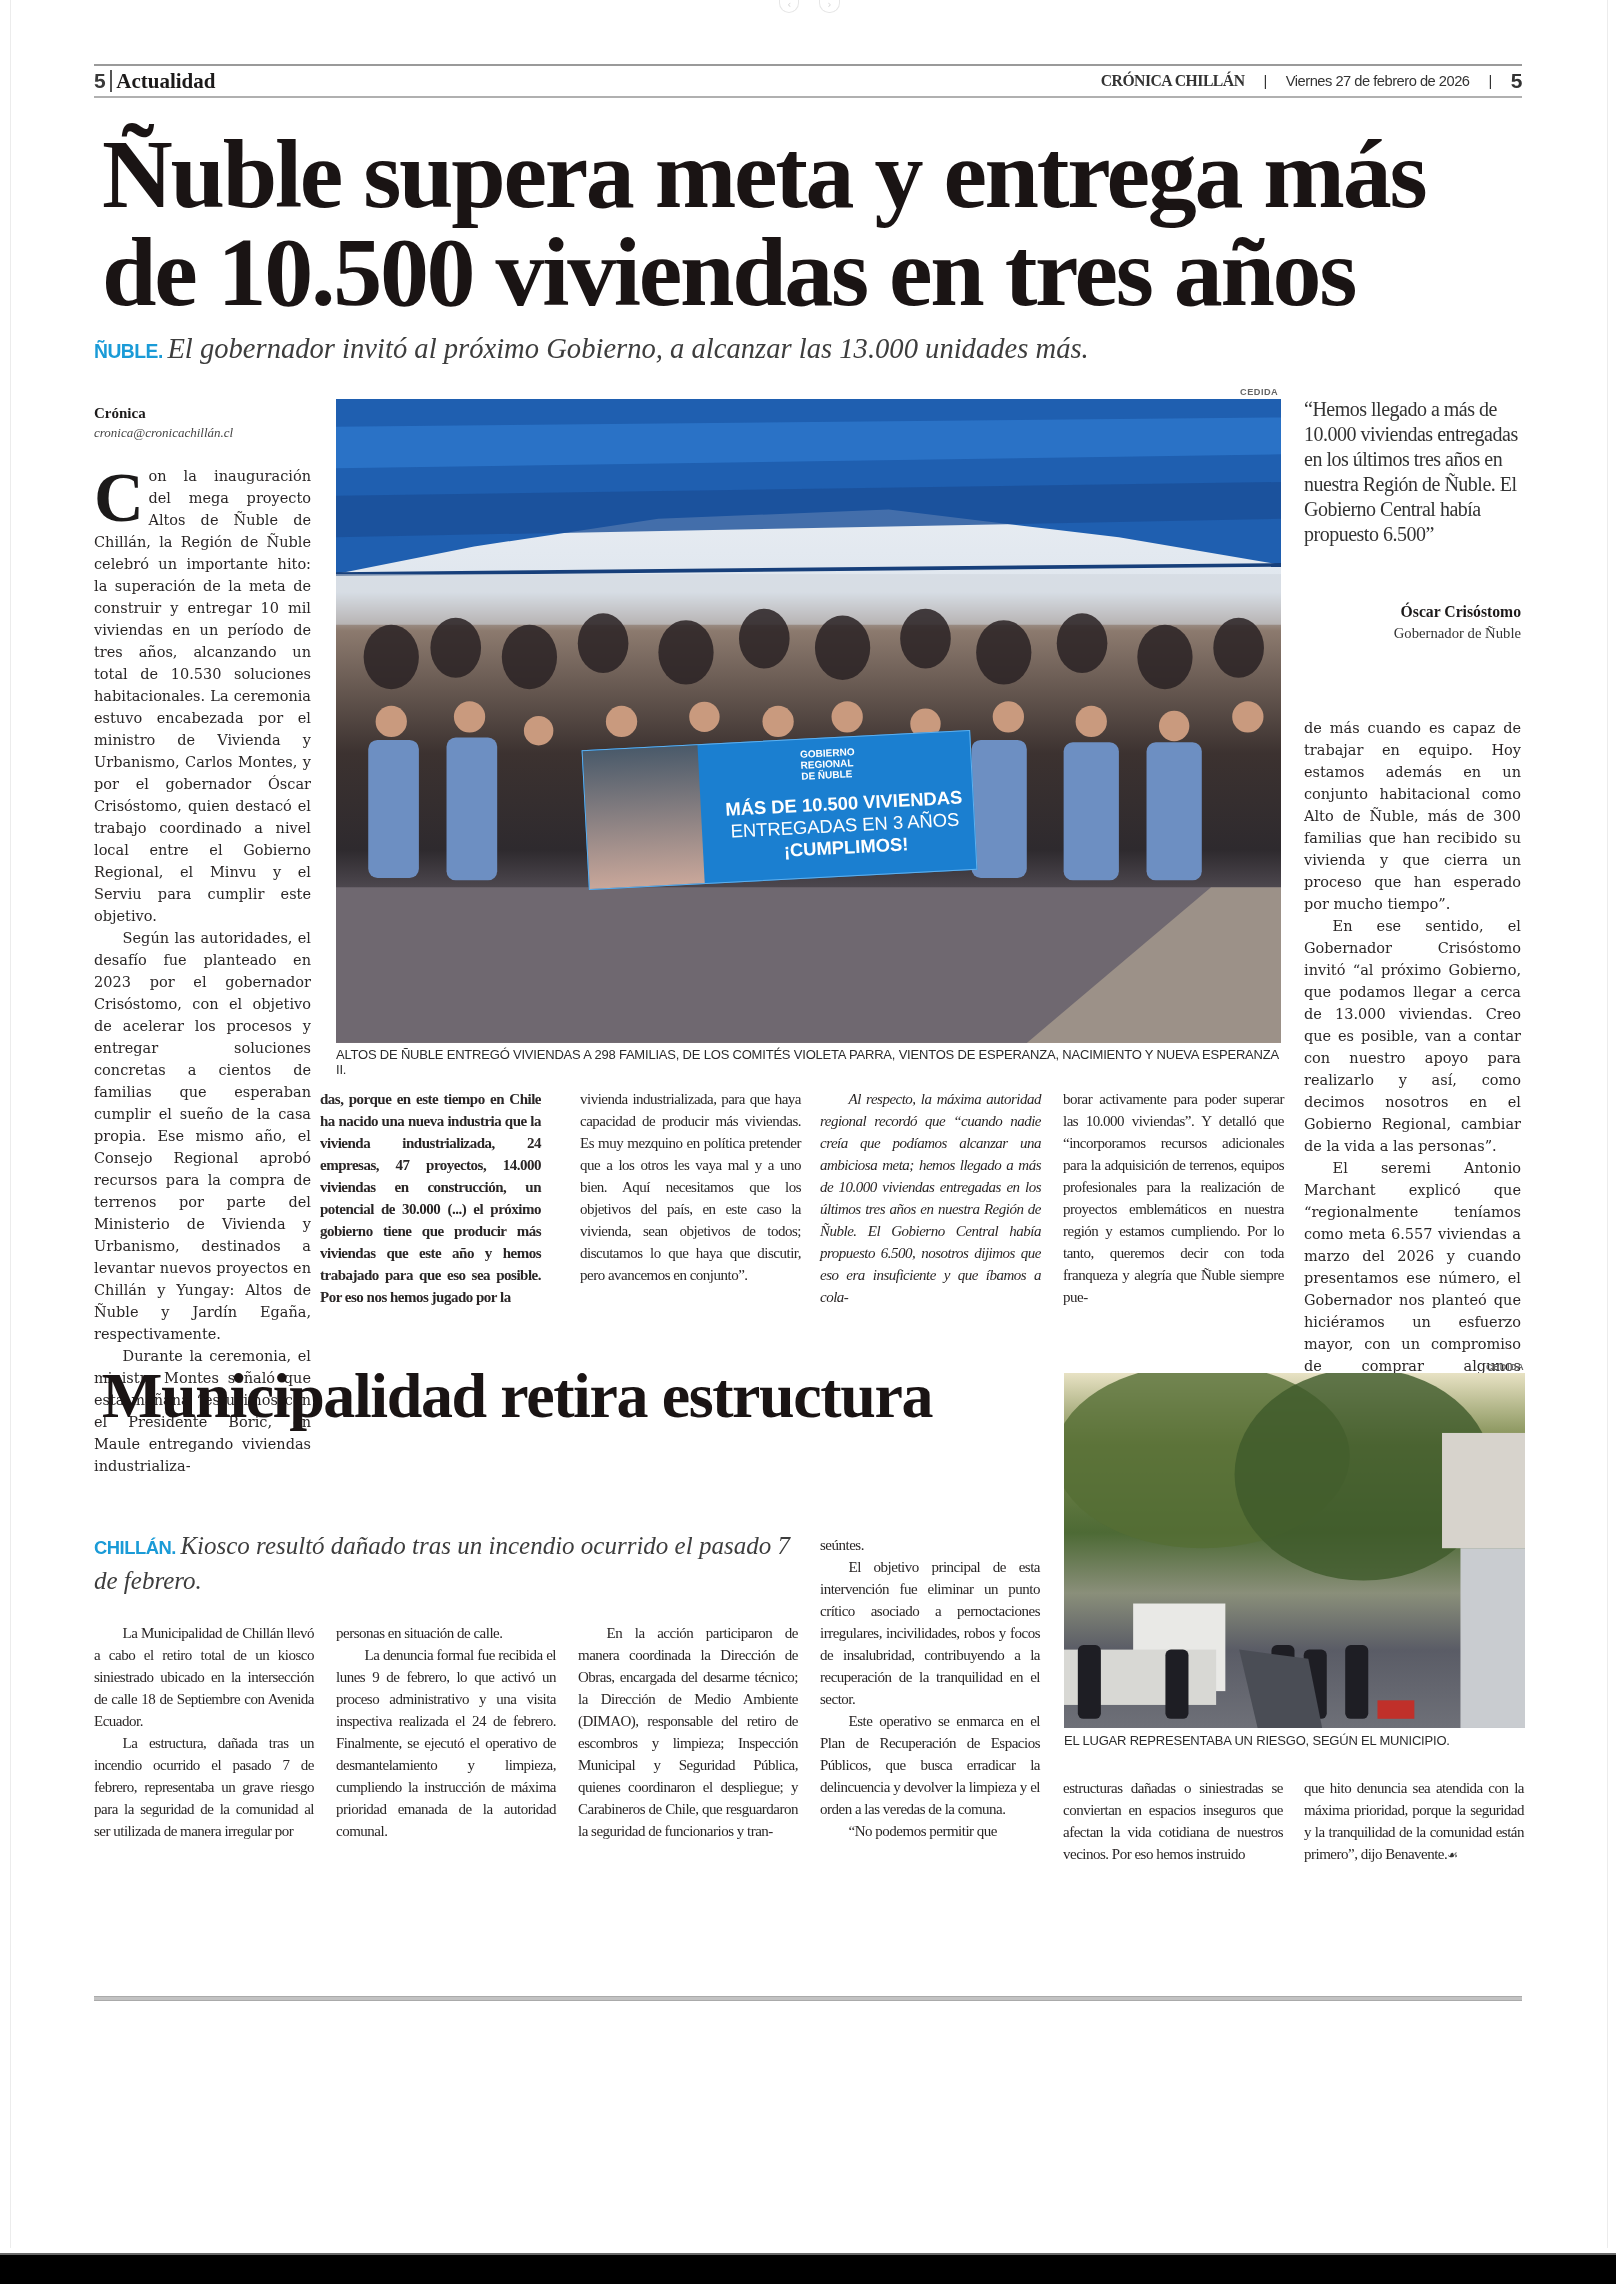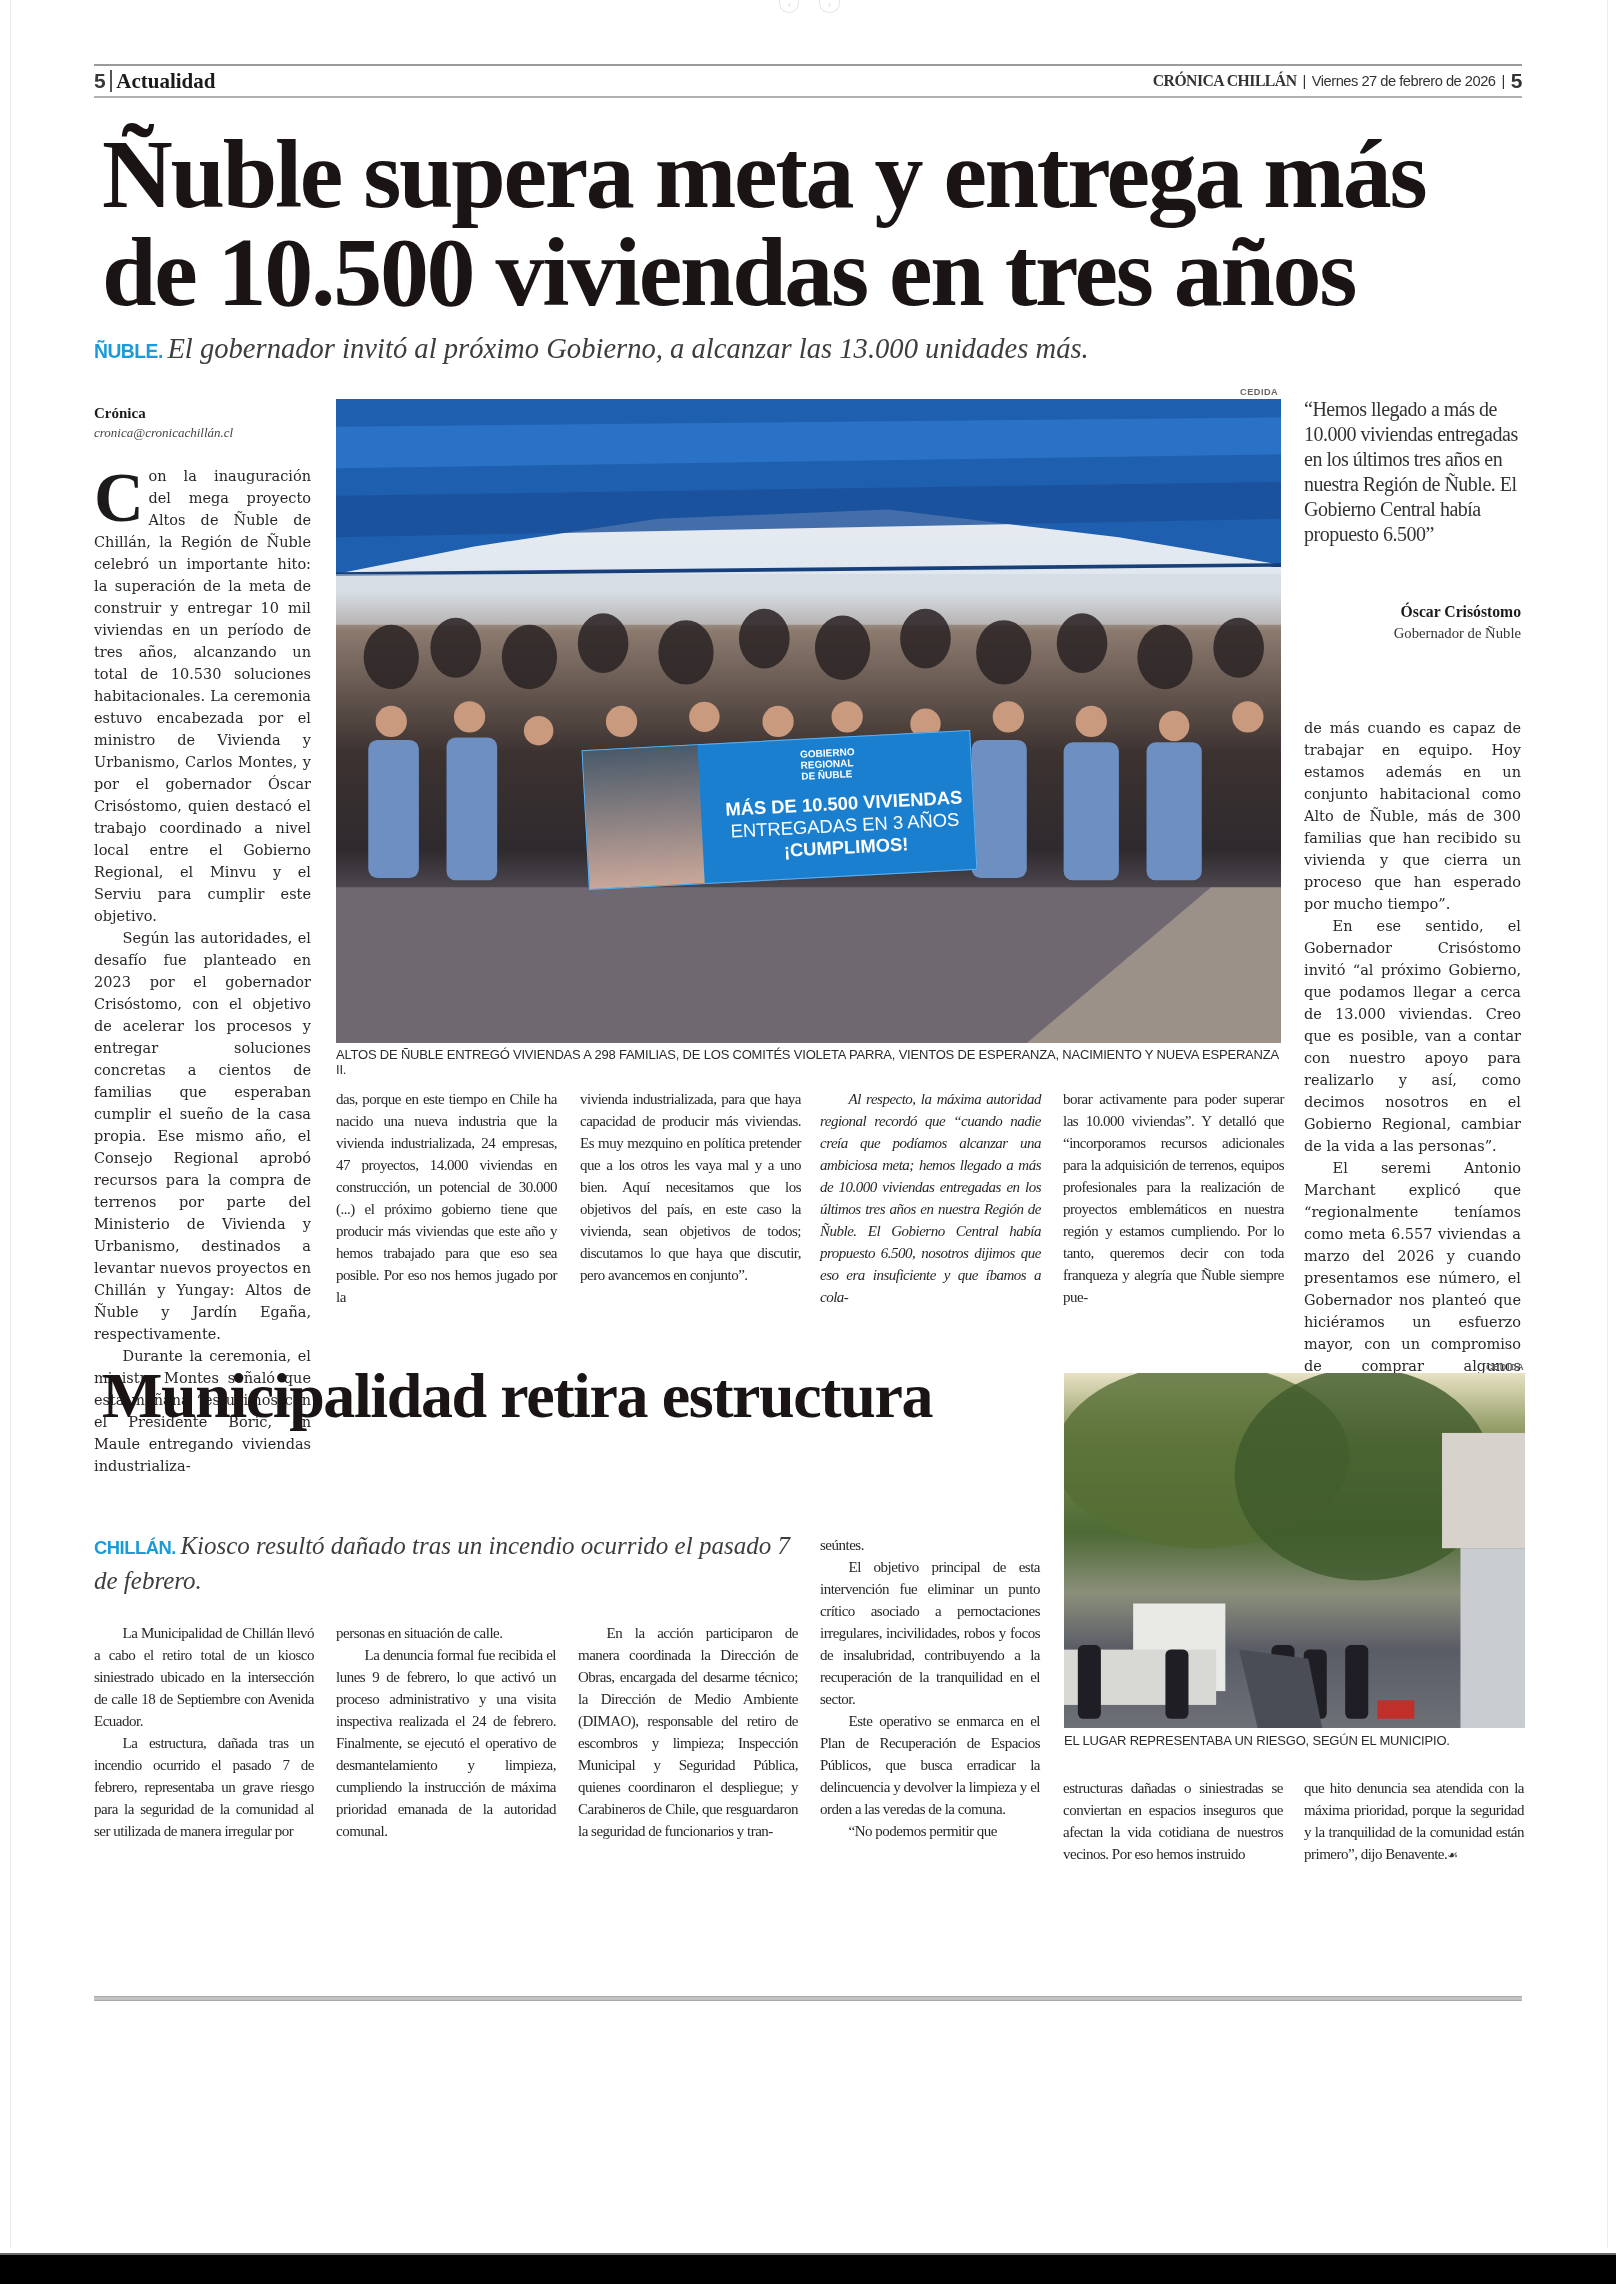--- a/index.html
+++ b/index.html
@@ -5,21 +5,21 @@
   html,body{margin:0;padding:0;background:#ffffff;}
   body{width:1616px;height:2284px;position:relative;overflow:hidden;font-family:"DejaVu Serif",serif;color:#1c1a1a;}
   .page-edge{position:absolute;left:10px;top:0;width:1596px;height:2248px;border-left:0.9px solid #ececec;border-right:0.9px solid #ececec;}
   .nav-arrows{position:absolute;top:0;left:779px;display:flex;gap:20px;}
   .nav-arrow{width:18.4px;height:12px;border:1.4px solid #e6e6e6;border-top:none;border-radius:0 0 10px 10px;color:#d5d5d5;font:10px "DejaVu Sans",sans-serif;text-align:center;line-height:9.2px;}
   .rule{position:absolute;left:94px;width:1428px;height:2.3px;background:#9a9a9a;}
   .folio{position:absolute;top:67px;left:94px;width:1428px;height:28px;display:flex;justify-content:space-between;align-items:center;}
   .folio-left{font:700 21px "Liberation Serif",serif;color:#1c1a1a;display:flex;align-items:center;gap:4.6px;}
   .folio-left .pg{font-family:"Liberation Sans",sans-serif;color:#3a3a3a;}
   .folio-left .bar{width:1.4px;height:22px;background:#555;}
-  .folio-right{font:14.7px "Liberation Sans",sans-serif;color:#333;display:flex;align-items:center;gap:6px;letter-spacing:-0.5px;}
+  .folio-right{font:14.7px "Liberation Sans",sans-serif;color:#333;display:flex;align-items:center;gap:19px;letter-spacing:-0.5px;}
   .folio-right .brand{font-family:"Liberation Serif",serif;font-weight:700;font-size:15.7px;}
   .folio-right .pgn{font-weight:700;font-size:21px;}
   .headline{position:absolute;left:102px;font-family:"Liberation Serif",serif;font-weight:700;color:#1a1414;letter-spacing:-2.3px;}
   .h1{top:125px;font-size:98px;line-height:98px;width:1428px;}
   .kicker{position:absolute;font-style:italic;font-family:"Liberation Serif",serif;color:#3d3d3d;}
   .kicker .tag{font-style:normal;font-family:"Liberation Sans",sans-serif;font-weight:700;color:#1a9bd7;letter-spacing:-0.5px;margin-right:4.6px;}
   .byline{position:absolute;left:94px;top:405px;}
   .byline .name{font:700 15px "Liberation Serif",serif;}
   .byline .mail{font:italic 13px "Liberation Serif",serif;color:#444;margin-top:2.8px;}
   .col{position:absolute;font-size:14.5px;line-height:22px;text-align:justify;color:#2a2626;}
@@ -139,21 +139,21 @@
     </div>
   </div>
 </div>
 <div class="caption" style="left:336px;top:1047px;width:949px;">ALTOS DE ÑUBLE ENTREGÓ VIVIENDAS A 298 FAMILIAS,  DE LOS COMITÉS VIOLETA PARRA, VIENTOS DE ESPERANZA, NACIMIENTO Y NUEVA ESPERANZA II.</div>
 
 <div class="col" style="left:94px;top:465px;width:217px;">
   <p class="noind"><span class="dropcap">C</span><span>on la inauguración del mega proyecto Altos de Ñuble de Chillán, la Región de Ñuble celebró un importante hito: la superación de la meta de construir y entregar 10 mil viviendas en un período de tres años, alcanzando un total de 10.530 soluciones habitacionales. La ceremonia estuvo encabezada por el ministro de Vivienda y Urbanismo, Carlos Montes, y por el gobernador Óscar Crisóstomo, quien destacó el trabajo coordinado a nivel local entre el Gobierno Regional, el Minvu y el Serviu para cumplir este objetivo.</span></p>
   <p>Según las autoridades, el desafío fue planteado en 2023 por el gobernador Crisóstomo, con el objetivo de acelerar los procesos y entregar soluciones concretas a cientos de familias que esperaban cumplir el sueño de la casa propia. Ese mismo año, el Consejo Regional aprobó recursos para la compra de terrenos por parte del Ministerio de Vivienda y Urbanismo, destinados a levantar nuevos proyectos en Chillán y Yungay: Altos de Ñuble y Jardín Egaña, respectivamente.</p>
   <p>Durante la ceremonia, el ministro Montes señaló que esta mañana “estuvimos con el Presidente Boric, en Maule entregando viviendas industrializa-</p>
 </div>
-<div class="col narrow" style="left:336px;top:1088px;width:221px;">
+<div class="col narrow" style="left:320px;top:1088px;width:221px;font-weight:bold;">
   <p class="noind">das, porque en este tiempo en Chile ha nacido una nueva industria que la vivienda industrializada, 24 empresas, 47 proyectos, 14.000 viviendas en construcción, un potencial de 30.000 (...) el próximo gobierno tiene que producir más viviendas que este año y hemos trabajado para que eso sea posible. Por eso nos hemos jugado por la</p>
 </div>
 <div class="col narrow" style="left:580px;top:1088px;width:221px;">
   <p class="noind">vivienda industrializada, para que haya capacidad de producir más viviendas. Es muy mezquino en política pretender que a los otros les vaya mal y a uno bien. Aquí necesitamos que los objetivos del país, en este caso la vivienda, sean objetivos de todos; discutamos lo que haya que discutir, pero avancemos en conjunto”.</p>
 </div>
 <div class="col narrow" style="left:820px;top:1088px;width:221px;font-style:italic;">
   <p>Al respecto, la máxima autoridad regional recordó que “cuando nadie creía que podíamos alcanzar una ambiciosa meta; hemos llegado a más de 10.000 viviendas entregadas en los últimos tres años en nuestra Región de Ñuble. El Gobierno Central había propuesto 6.500, nosotros dijimos que eso era insuficiente y que íbamos a cola-</p>
 </div>
 <div class="col narrow" style="left:1063px;top:1088px;width:221px;">
   <p class="noind">borar activamente para poder superar las 10.000 viviendas”. Y detalló que “incorporamos recursos adicionales para la adquisición de terrenos, equipos profesionales para la realización de proyectos emblemáticos en nuestra región y estamos cumpliendo. Por lo tanto, queremos decir con toda franqueza y alegría que Ñuble siempre pue-</p>

